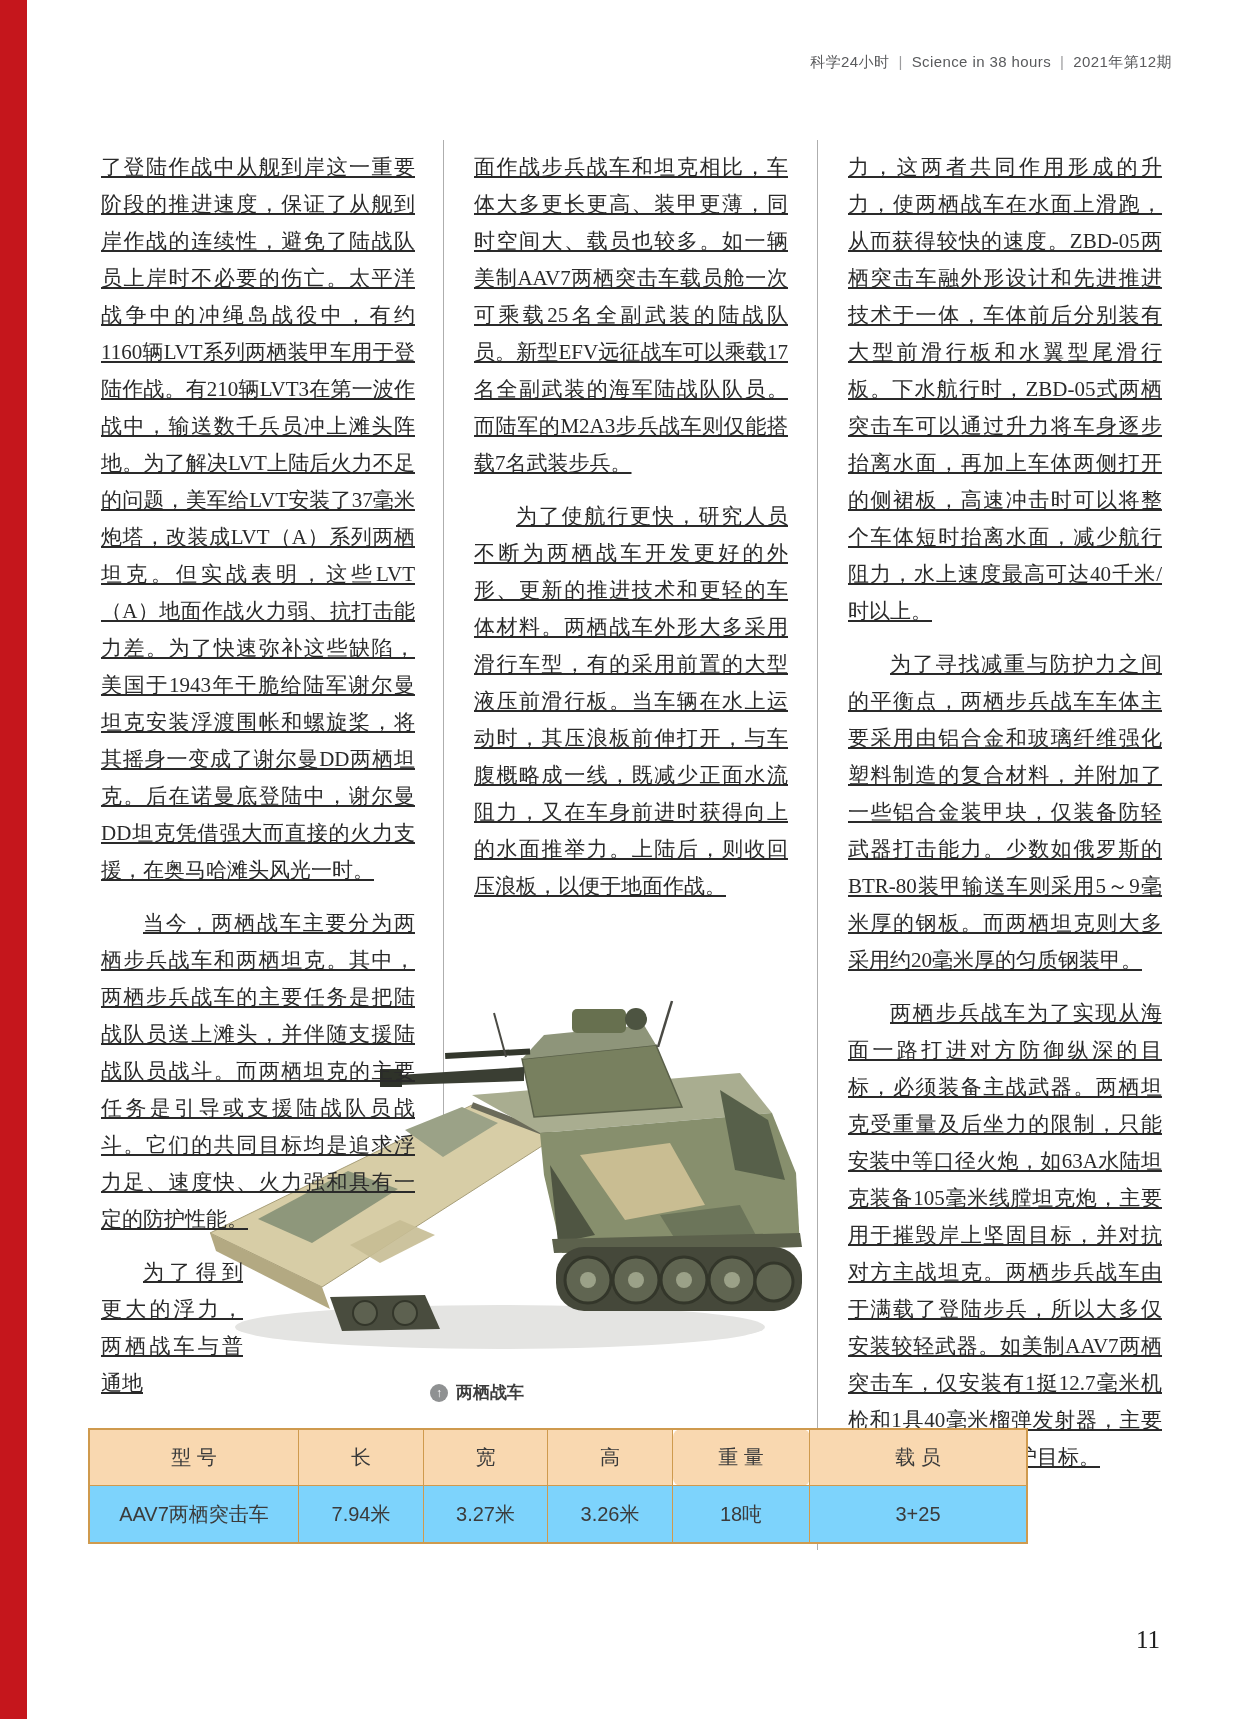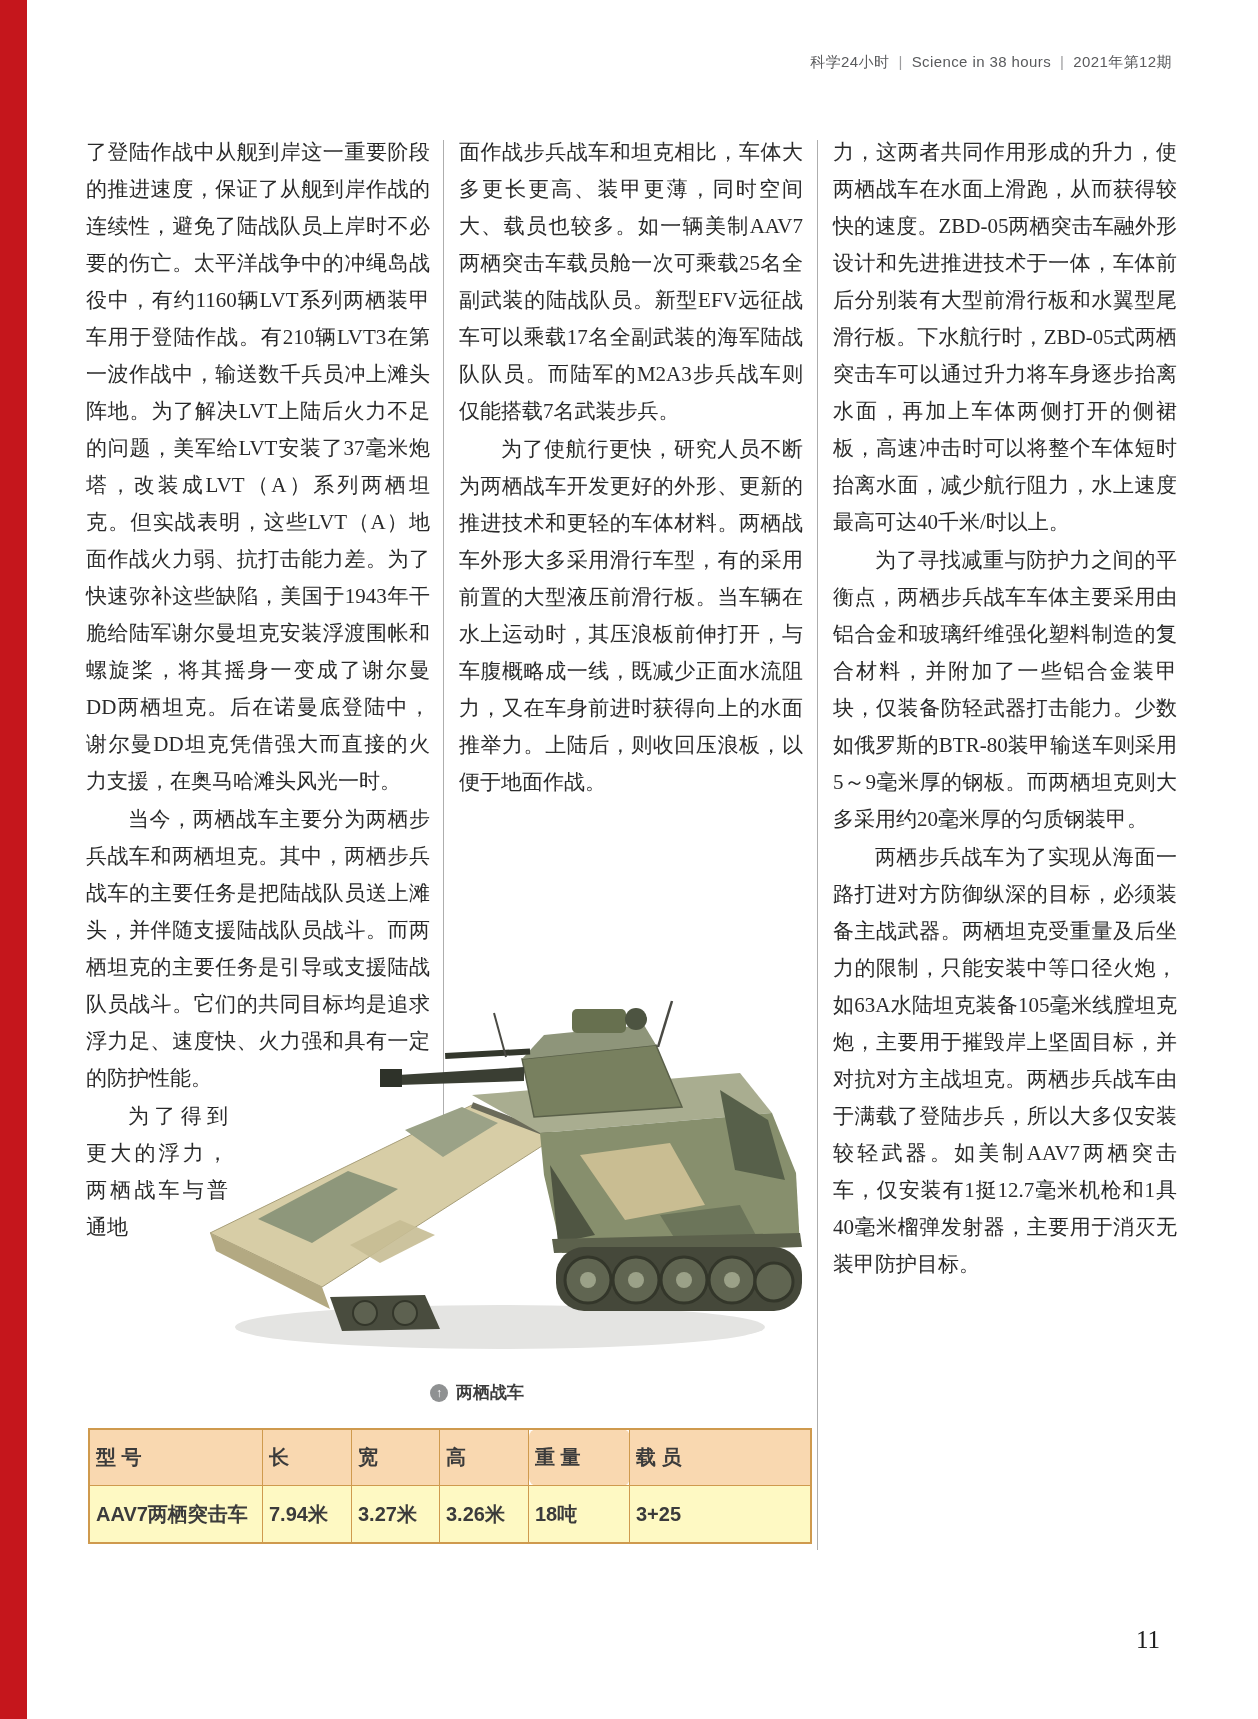--- a/index.html
+++ b/index.html
@@ -4,39 +4,39 @@
 <style>
   html,body{margin:0;padding:0;background:#fff;}
   .page{position:relative;width:1258px;height:1719px;background:#ffffff;overflow:hidden;
         font-family:"Liberation Serif","DejaVu Serif",serif;color:#2a2a2a;}
   .redbar{position:absolute;left:0;top:0;width:27px;height:1719px;background:#c5161c;}
   .jheader{position:absolute;top:53px;right:86px;font-family:"Liberation Sans","DejaVu Sans",sans-serif;
         font-size:15px;color:#595a5c;letter-spacing:.4px;white-space:nowrap;}
   .jheader .sep{margin:0 9px;color:#9c9c9e;font-weight:normal;}
   .col{position:absolute;top:133px;width:346px;font-size:21px;line-height:37px;
         text-align:justify;z-index:3;}
-  .col p{margin:1px;}
+  .col p{margin:16px;text-decoration:underline;}
   .col p.indent{text-indent:2em;}
   .col1{left:85px;} .col2{left:458px;} .col3{left:832px;}
   .narrow{width:142px;}
   .divider{position:absolute;width:1px;background:#aeaeae;top:140px;z-index:1;}
   .div1{left:443px;height:1028px;}
   .div2{left:817px;height:1410px;}
   .figure{position:absolute;left:200px;top:995px;width:610px;height:370px;z-index:2;}
   .caption{position:absolute;left:430px;top:1381px;display:flex;align-items:center;gap:8px;
         font-family:"Liberation Sans","DejaVu Sans",sans-serif;font-weight:bold;
         font-size:17px;color:#3c3c3c;z-index:4;}
   .cap-icon{display:inline-block;width:18px;height:18px;border-radius:50%;background:#8f9192;
         color:#fff;font-size:12px;line-height:18px;text-align:center;font-weight:bold;}
   table.spec{position:absolute;left:88px;top:1428px;border-collapse:collapse;z-index:4;
         font-family:"Liberation Sans","DejaVu Sans",sans-serif;font-size:20px;color:#3b3b3b;
         border:2px solid #cf9a4e;}
-  table.spec td{border:1.5px solid #cf9a4e;font-weight:bold;padding:0 6px;}
+  table.spec td{border:1.5px solid #cf9a4e;text-align:center;font-weight:normal;padding:0 24px;}
   table.spec tr.hrow td{background:#f9d8b0;height:55px;}
-  table.spec tr.r1 td{background:#fef9c3;height:56px;}
+  table.spec tr.r1 td{background:#7dd3fc;height:56px;}
   table.spec tr.r2 td{background:#f9dcba;height:56px;}
   .c-model{width:160px;} .c-len{width:76px;} .c-wid{width:75px;} .c-hei{width:76px;}
   .c-wt{width:88px;border-radius:8px;} .c-crew{width:168px;}
   .pagenum{position:absolute;left:1136px;top:1626px;font-size:25px;color:#1d1d1d;
         font-family:"Liberation Serif","DejaVu Serif",serif;}
 </style>
 </head>
 <body>
 
 <div class="page">

